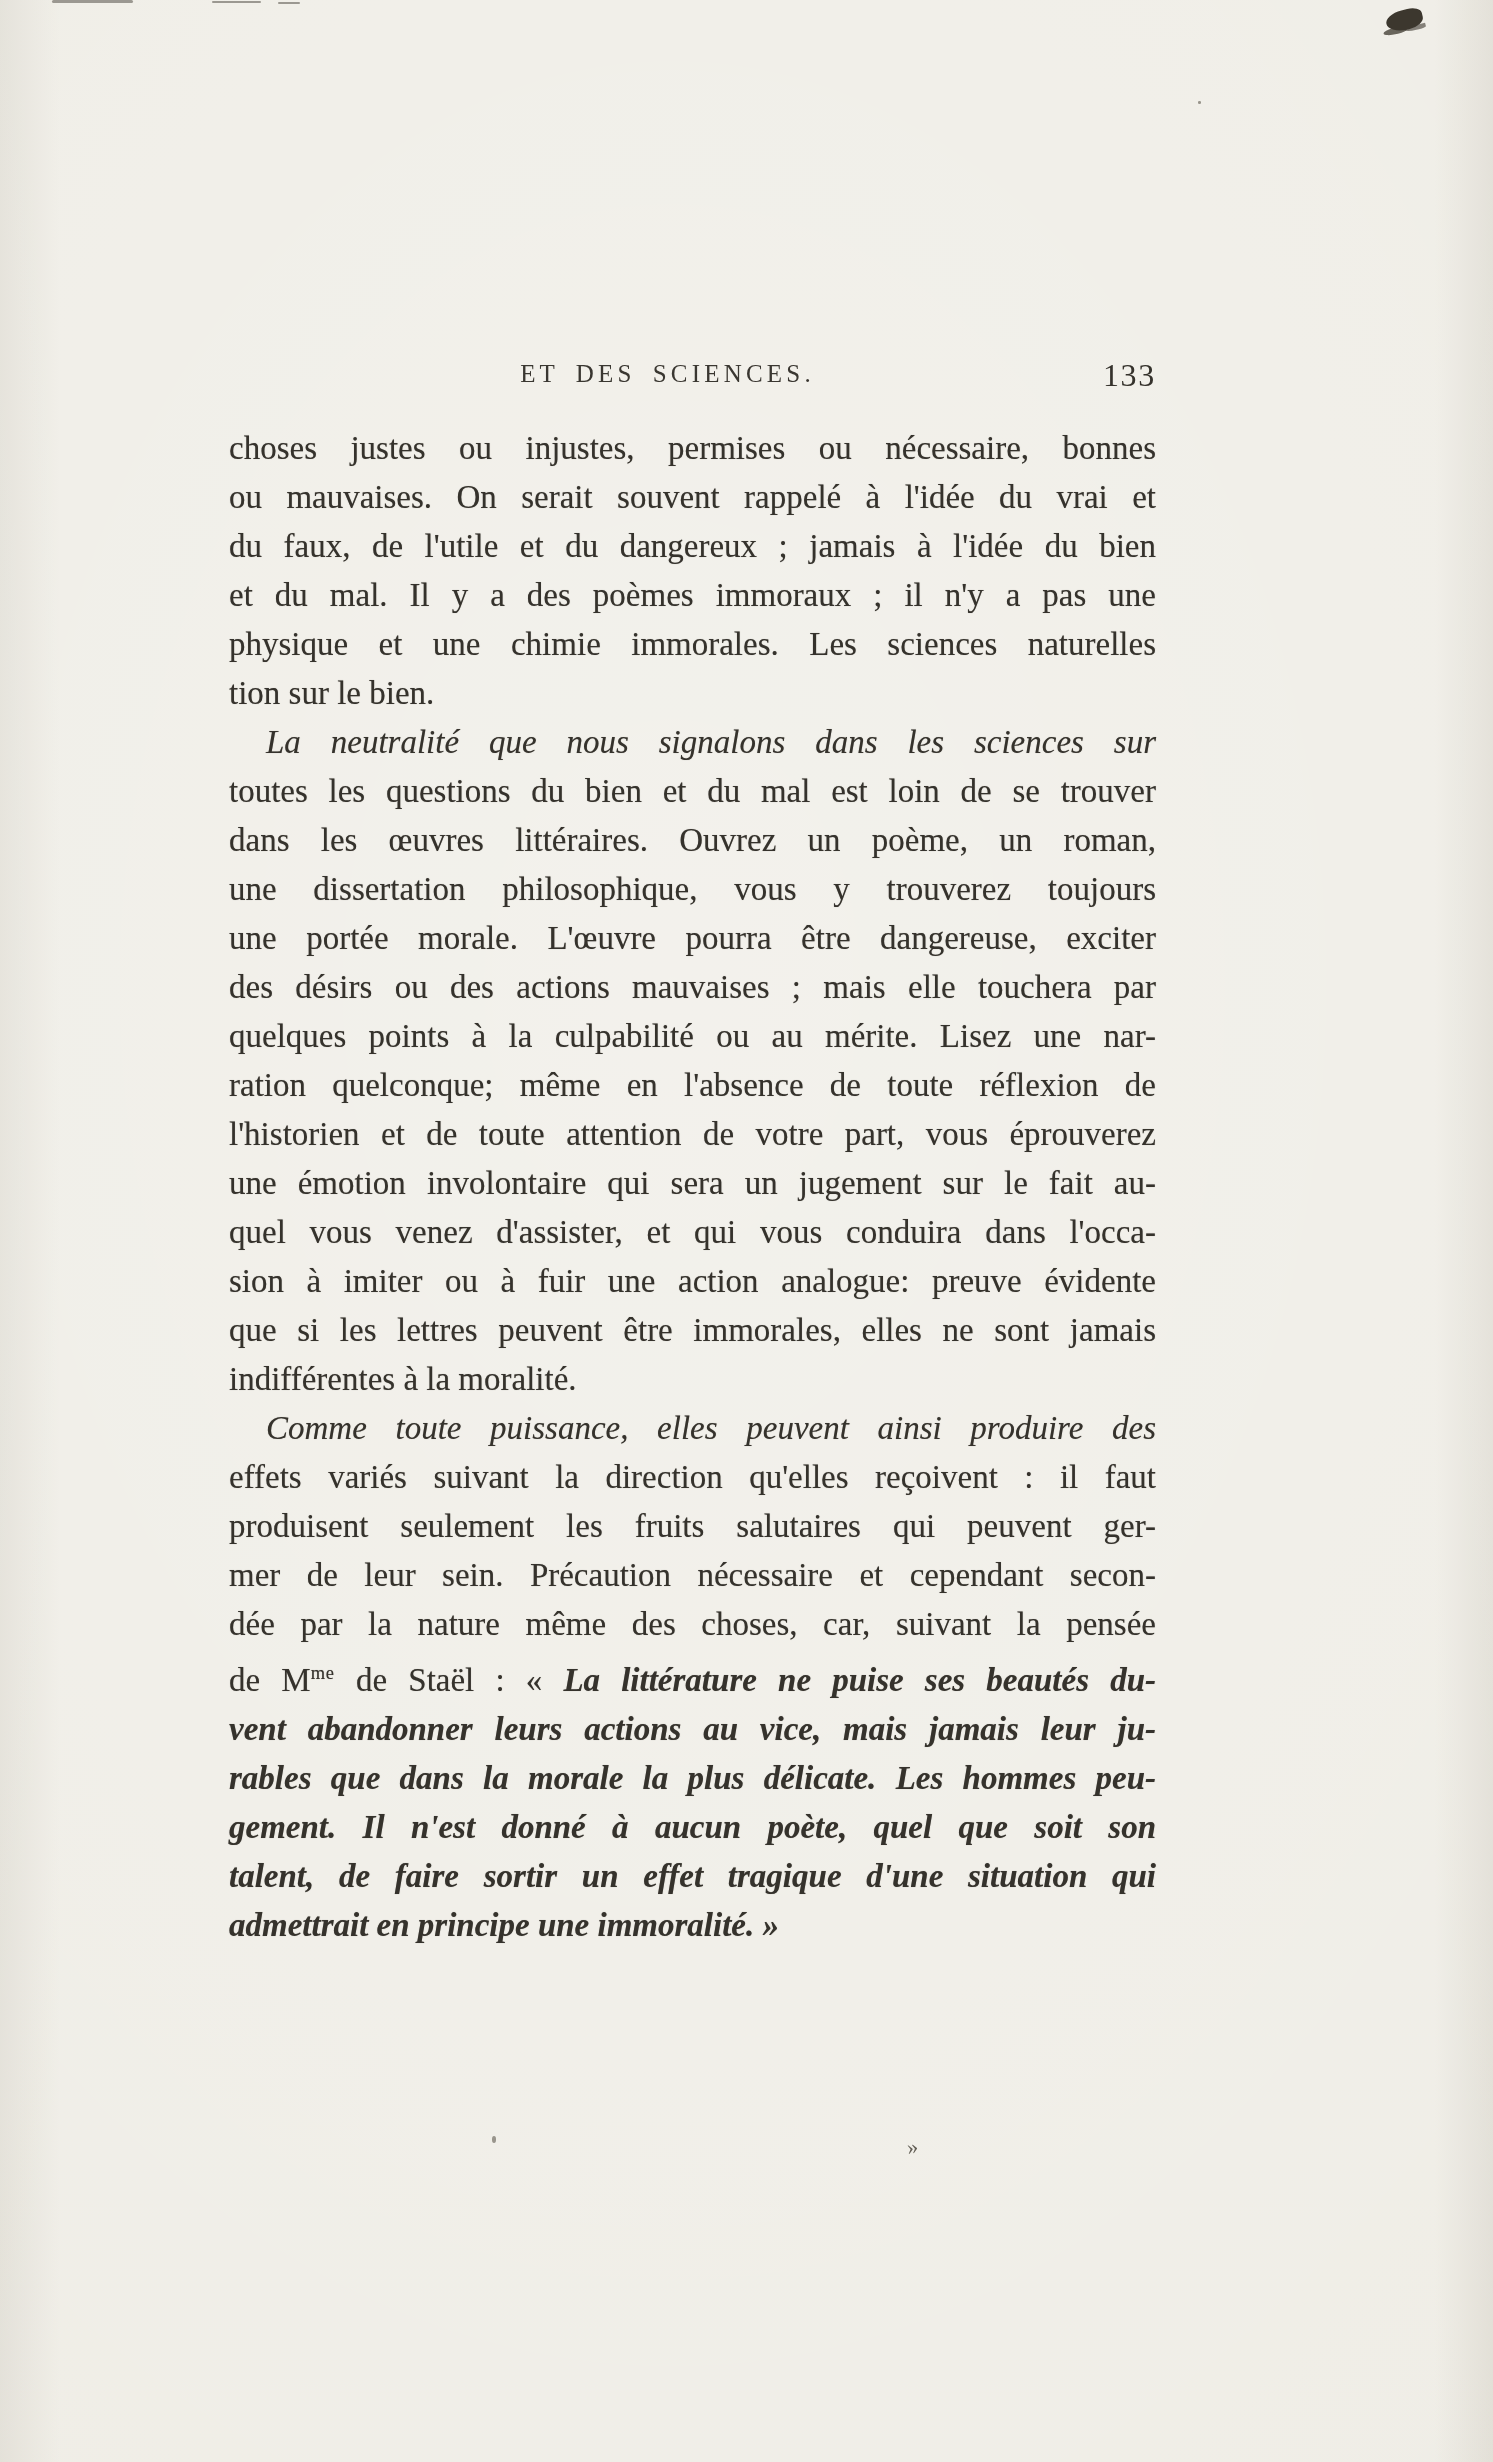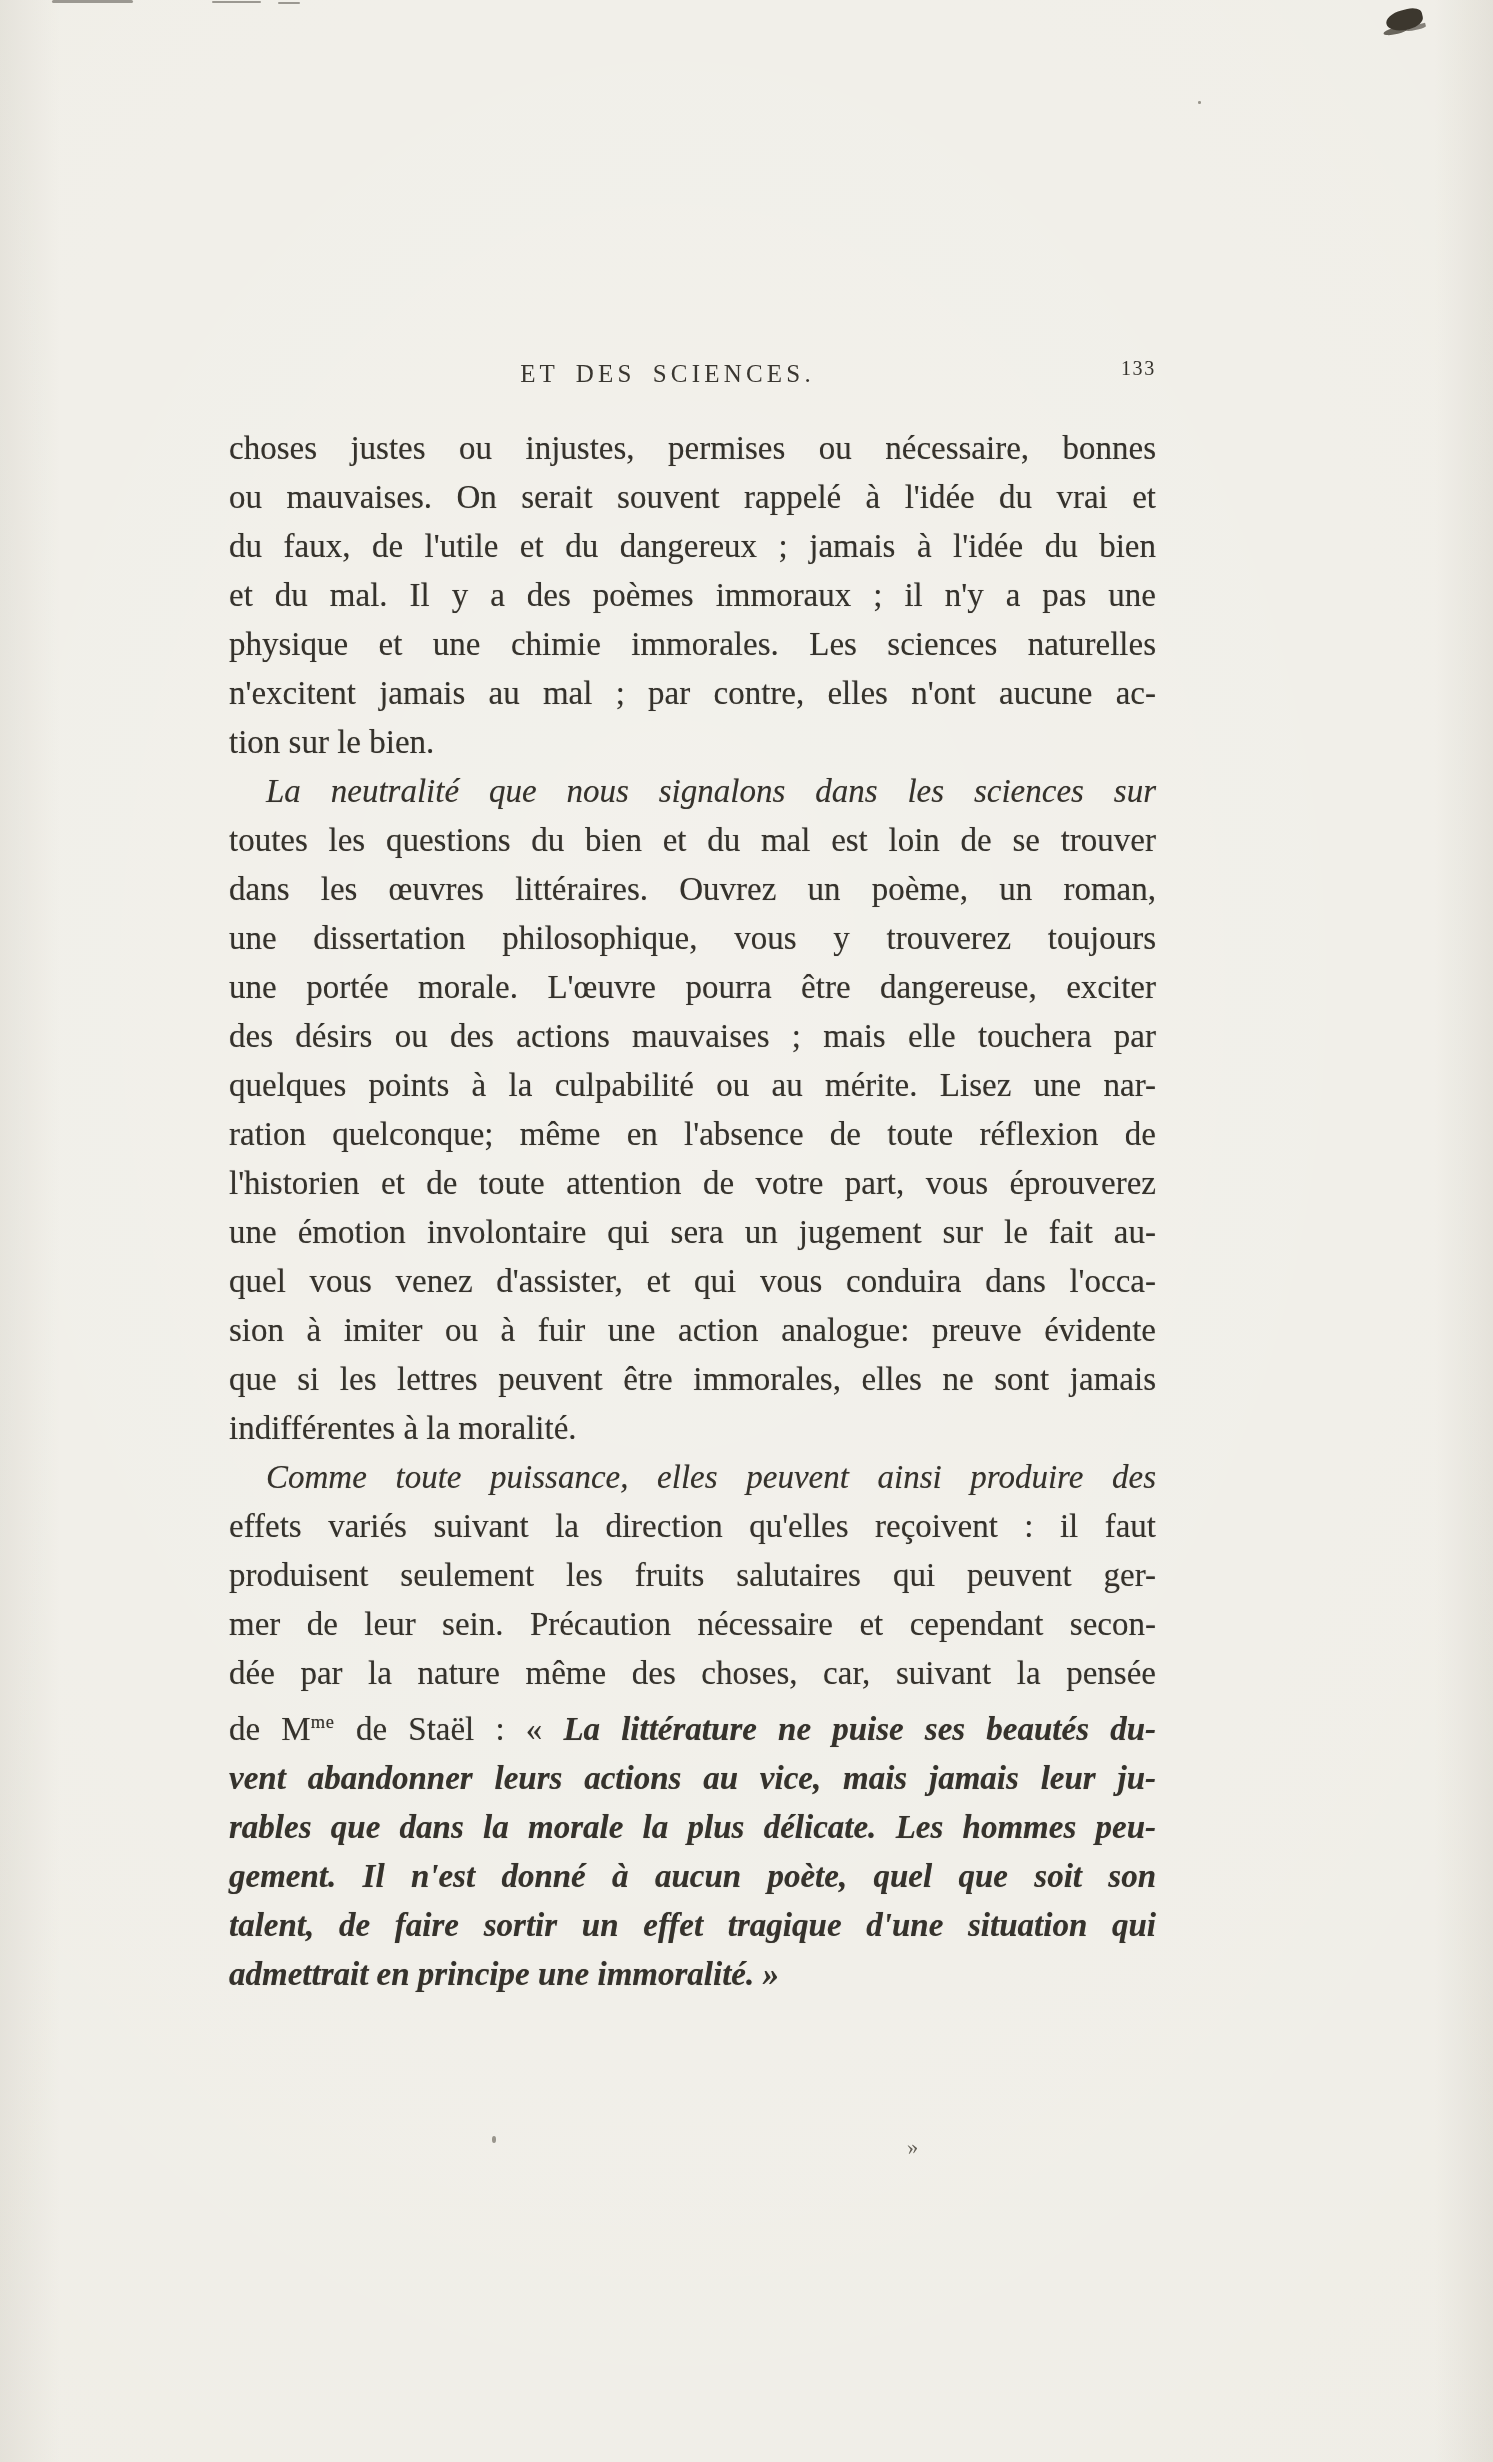--- a/index.html
+++ b/index.html
@@ -35,21 +35,21 @@
     text-align: center;
     font-size: 25px;
     letter-spacing: 4.2px;
     word-spacing: 6.7px;
     color: #3a3731;
   }
   .page-number {
     position: absolute;
     right: 0;
     top: -3.4px;
-    font-size: 20px;
+    font-size: 32px;
     letter-spacing: 1.7px;
     margin-left: 33px;
   }
   .body {
     font-size: 33px;
     line-height: 49px;
     text-shadow: 0 0 0.8px rgba(58,54,46,0.45);
   }
   .line {
     text-align: justify;
@@ -105,21 +105,20 @@
       <span class="running-title">ET DES SCIENCES.</span>
       <span class="page-number">133</span>
     </div>
     <div class="body">
         <div class="paragraph">
           <div class="line"><span>choses justes ou injustes, permises ou nécessaire, bonnes</span></div>
           <div class="line"><span>ou mauvaises. On serait souvent rappelé à l'idée du vrai et</span></div>
           <div class="line"><span>du faux, de l'utile et du dangereux ; jamais à l'idée du bien</span></div>
           <div class="line"><span>et du mal. Il y a des poèmes immoraux ; il n'y a pas une</span></div>
           <div class="line"><span>physique et une chimie immorales. Les sciences naturelles</span></div>
-          <div class="line"><span>n'excitent jamais au mal ; par contre, elles n'ont aucune ac-</span></div>
           <div class="line last"><span>tion sur le bien.</span></div>
         </div>
         <div class="paragraph">
           <div class="line indent"><span>La neutralité que nous signalons dans les sciences sur</span></div>
           <div class="line"><span>toutes les questions du bien et du mal est loin de se trouver</span></div>
           <div class="line"><span>dans les œuvres littéraires. Ouvrez un poème, un roman,</span></div>
           <div class="line"><span>une dissertation philosophique, vous y trouverez toujours</span></div>
           <div class="line"><span>une portée morale. L'œuvre pourra être dangereuse, exciter</span></div>
           <div class="line"><span>des désirs ou des actions mauvaises ; mais elle touchera par</span></div>
           <div class="line"><span>quelques points à la culpabilité ou au mérite. Lisez une nar-</span></div>

